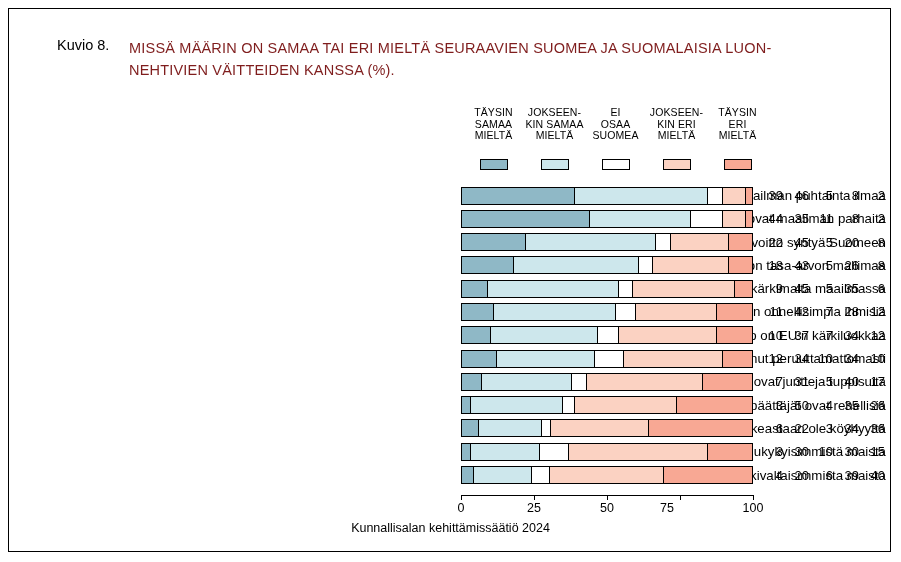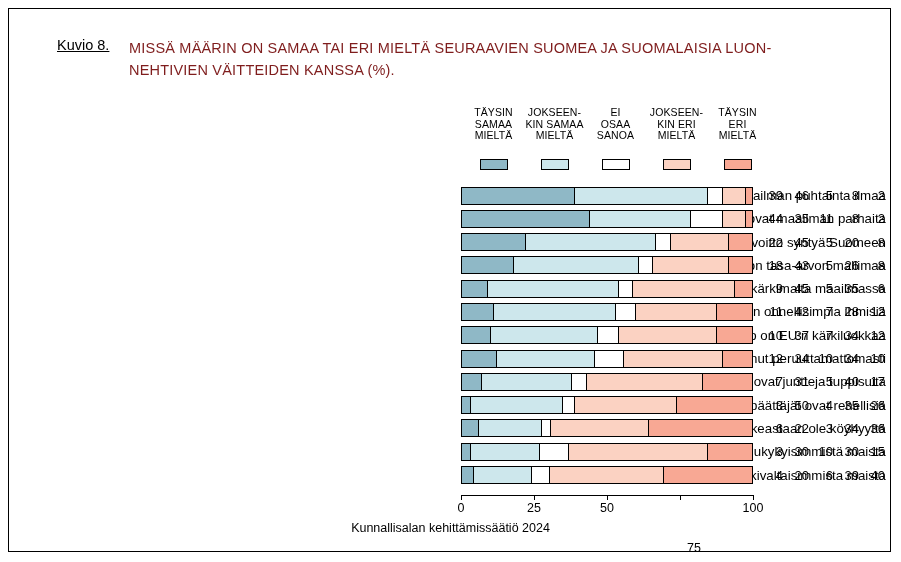--- a/index.html
+++ b/index.html
@@ -27,21 +27,20 @@
   .title-row {
     position: absolute;
     left: 48px;
     top: 28px;
     width: 800px;
   }
   .kuvio {
     display: inline-block;
     font-size: 14.5px;
     color: #000;
-    text-decoration: underline;
     vertical-align: top;
     width: 72px;
   }
   .title-text {
     display: inline-block;
     font-size: 14.5px;
     color: #7f1d1d;
     vertical-align: top;
     width: 700px;
     line-height: 22px;
@@ -198,21 +197,21 @@
       </div>
       <div class="legend-col">
         <div class="legend-label">JOKSEEN-
 KIN SAMAA
 MIELTÄ</div>
         <div class="legend-swatch" style="background: rgb(205, 231, 236);"></div>
       </div>
       <div class="legend-col">
         <div class="legend-label">EI
 OSAA
-SANOA</div>
+SUOMEA</div>
         <div class="legend-swatch" style="background: rgb(255, 255, 255);"></div>
       </div>
       <div class="legend-col">
         <div class="legend-label">JOKSEEN-
 KIN ERI
 MIELTÄ</div>
         <div class="legend-swatch" style="background: rgb(251, 210, 194);"></div>
       </div>
       <div class="legend-col">
         <div class="legend-label">TÄYSIN
@@ -448,20 +447,20 @@
 
   <div id="axis">
     <div class="axis-line"></div>
   <div class="tick" style="left: 0px;"></div>
       <div class="tick-label" style="left: 0px;">0</div>
       <div class="tick" style="left: 73px;"></div>
       <div class="tick-label" style="left: 73px;">25</div>
       <div class="tick" style="left: 146px;"></div>
       <div class="tick-label" style="left: 146px;">50</div>
       <div class="tick" style="left: 219px;"></div>
-      <div class="tick-label" style="left: 233px; margin-top: 40px;">75</div>
+      <div class="tick-label" style="left: 206px;">75</div>
       <div class="tick" style="left: 292px;"></div>
       <div class="tick-label" style="left: 292px;">100</div>
     </div>
 
   <div id="footer">Kunnallisalan kehittämissäätiö 2024</div>
 
 </div>
 
 </body></html>

